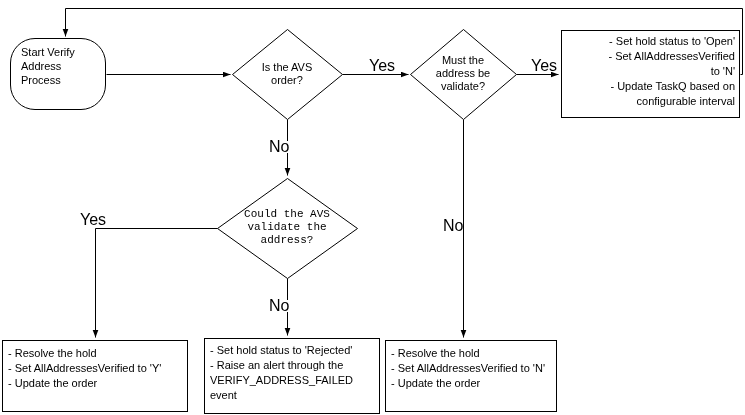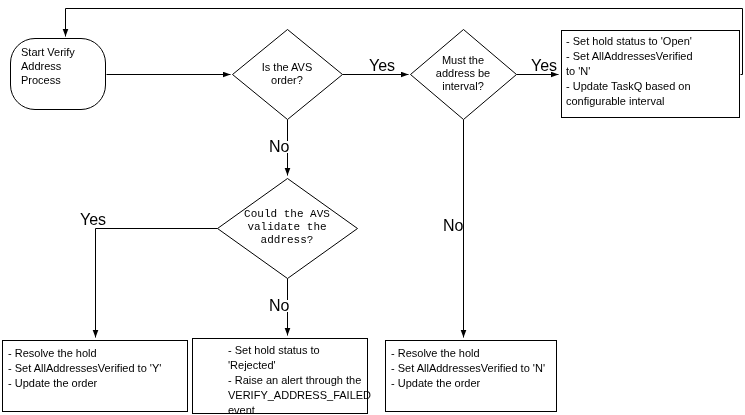--- a/index.html
+++ b/index.html
@@ -77,52 +77,52 @@
     </g>
   </svg>
 
   <div class="box start-box" style="left:10px; top:38px; width:96px; height:72px;border-radius:25px;">
     <div class="txt">Start Verify
 Address
 Process</div>
   </div>
 
   <div class="box" style="left:561px; top:30px; width:179px; height:88px;">
-    <div class="txt" style="padding:3px 4px;">- Set hold status to 'Open'
+    <div class="txt" style="padding:3px 4px;text-align:right;">- Set hold status to 'Open'
 - Set AllAddressesVerified
 to 'N'
 - Update TaskQ based on
 configurable interval</div>
   </div>
 
   <div class="box" style="left:2px; top:340px; width:186px; height:72px;">
     <div class="txt">- Resolve the hold
 - Set AllAddressesVerified to 'Y'
 - Update the order</div>
   </div>
 
-  <div class="box" style="left:192px; top:338px; width:176px; height:76px;padding-left:30px;">
+  <div class="box" style="left:204px; top:338px; width:176px; height:76px;">
     <div class="txt" style="padding:4px 5px;">- Set hold status to 'Rejected'
 - Raise an alert through the
 VERIFY_ADDRESS_FAILED
 event</div>
   </div>
 
   <div class="box" style="left:385px; top:340px; width:172px; height:72px;">
     <div class="txt">- Resolve the hold
 - Set AllAddressesVerified to 'N'
 - Update the order</div>
   </div>
 
   <div class="diamond-label" style="left:232px; top:61px; width:110px;">Is the AVS
 order?</div>
 
   <div class="diamond-label" style="left:410px; top:54px; width:106px;">Must the
 address be
-interval?</div>
+validate?</div>
 
   <div class="diamond-label" style="left:217px; top:208px; width:140px;font-family:Liberation Mono, monospace;">Could the AVS
 validate the
 address?</div>
 
   <span class="edge-label" style="left:369px; top:60px;">Yes</span>
 
   <span class="edge-label" style="left:531px; top:60px;">Yes</span>
 
   <span class="edge-label" style="left:269px; top:141px;">No</span>

